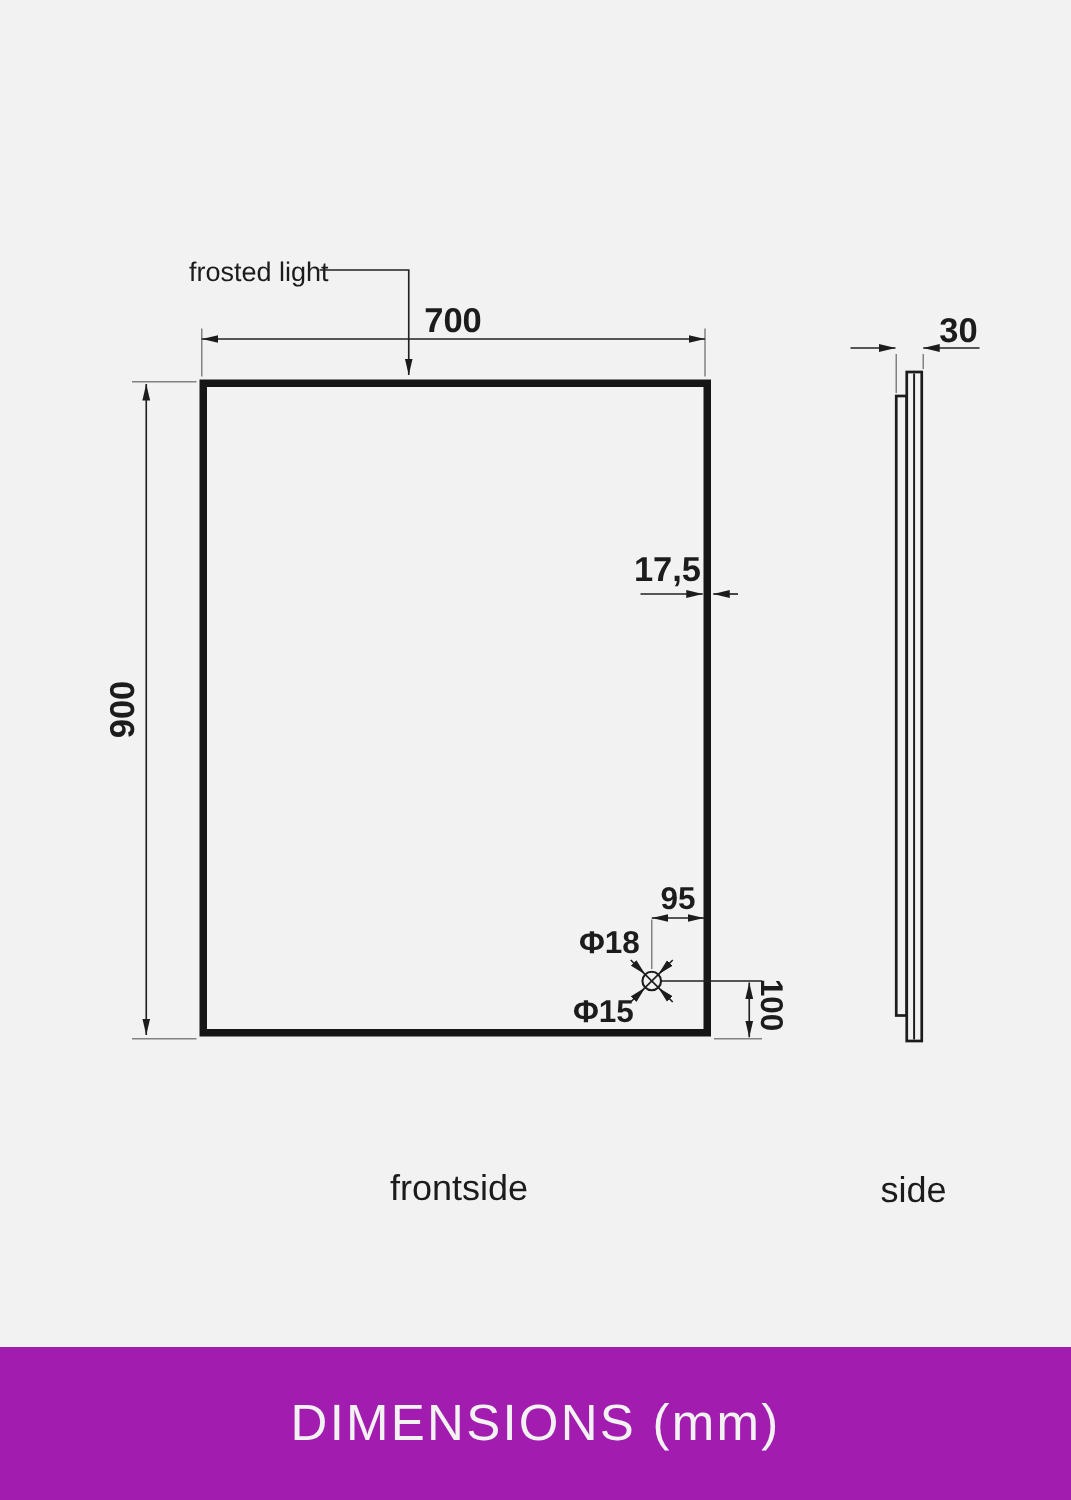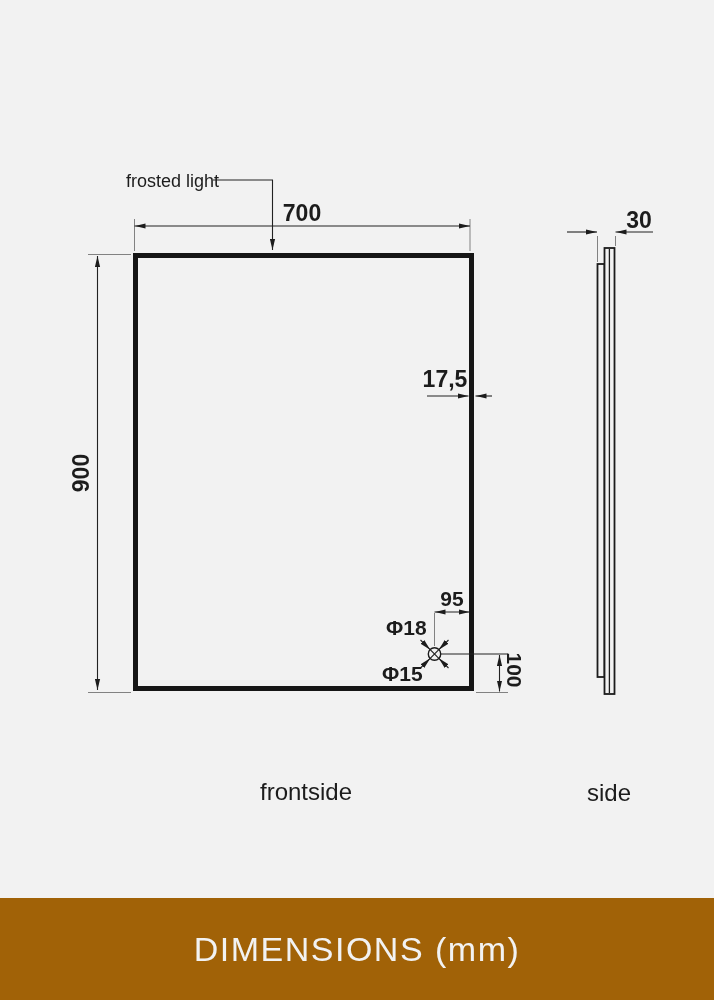--- a/index.html
+++ b/index.html
@@ -4,21 +4,21 @@
 <style>
   html,body{margin:0;padding:0;}
   body{
     width:714px;height:1000px;overflow:hidden;
     background:#f2f2f2;
     font-family:"Liberation Sans", sans-serif;
   }
   .page{width:714px;height:1000px;display:flex;flex-direction:column;}
   .drawing{width:714px;height:898px;display:block;}
   .footer{
-    width:714px;height:102px;background:#a16207;
+    width:714px;height:102px;background:#a21caf;
     display:flex;align-items:center;justify-content:center;
   }
   .footer-title{
     color:#f2f2f2;font-size:34px;font-weight:300;letter-spacing:1.5px;
   }
   
   .frame{fill:none;stroke:#161616;stroke-width:5;}
   .dimline{stroke:#222;stroke-width:1.1;fill:none;}
   .extline{stroke:#828282;stroke-width:1;fill:none;}
   .leader{stroke:#222;stroke-width:1.1;fill:none;}

